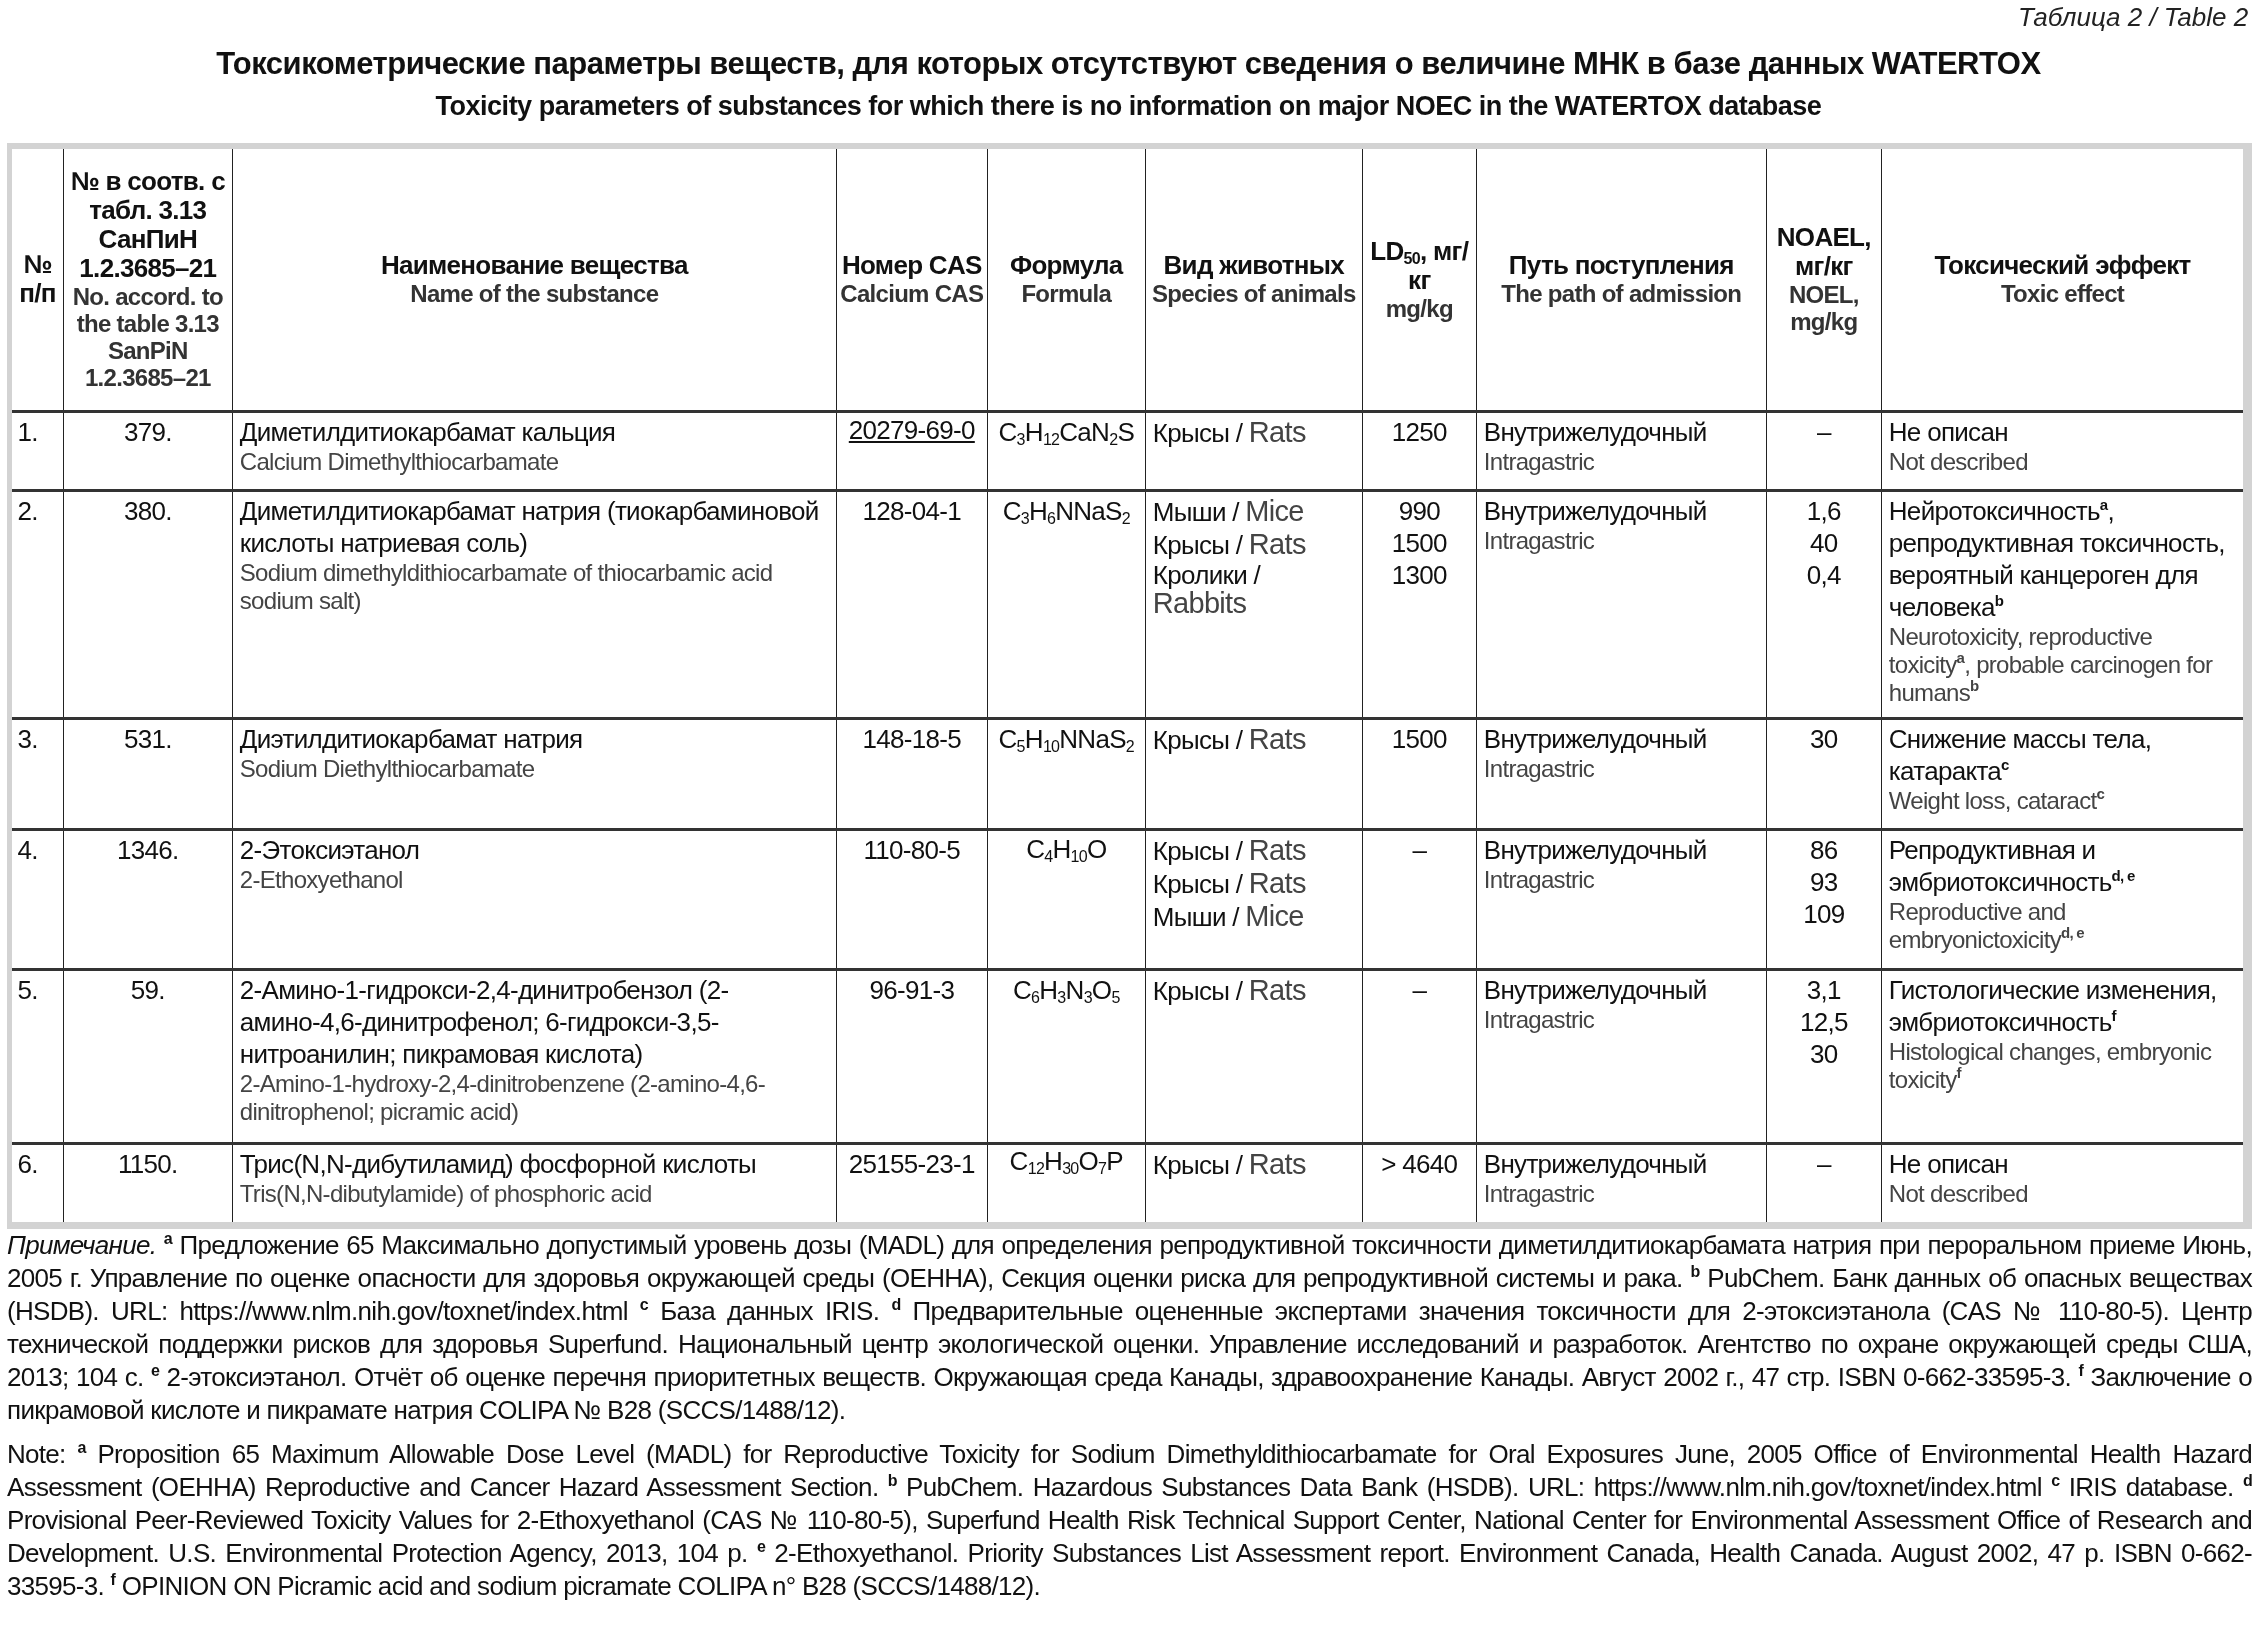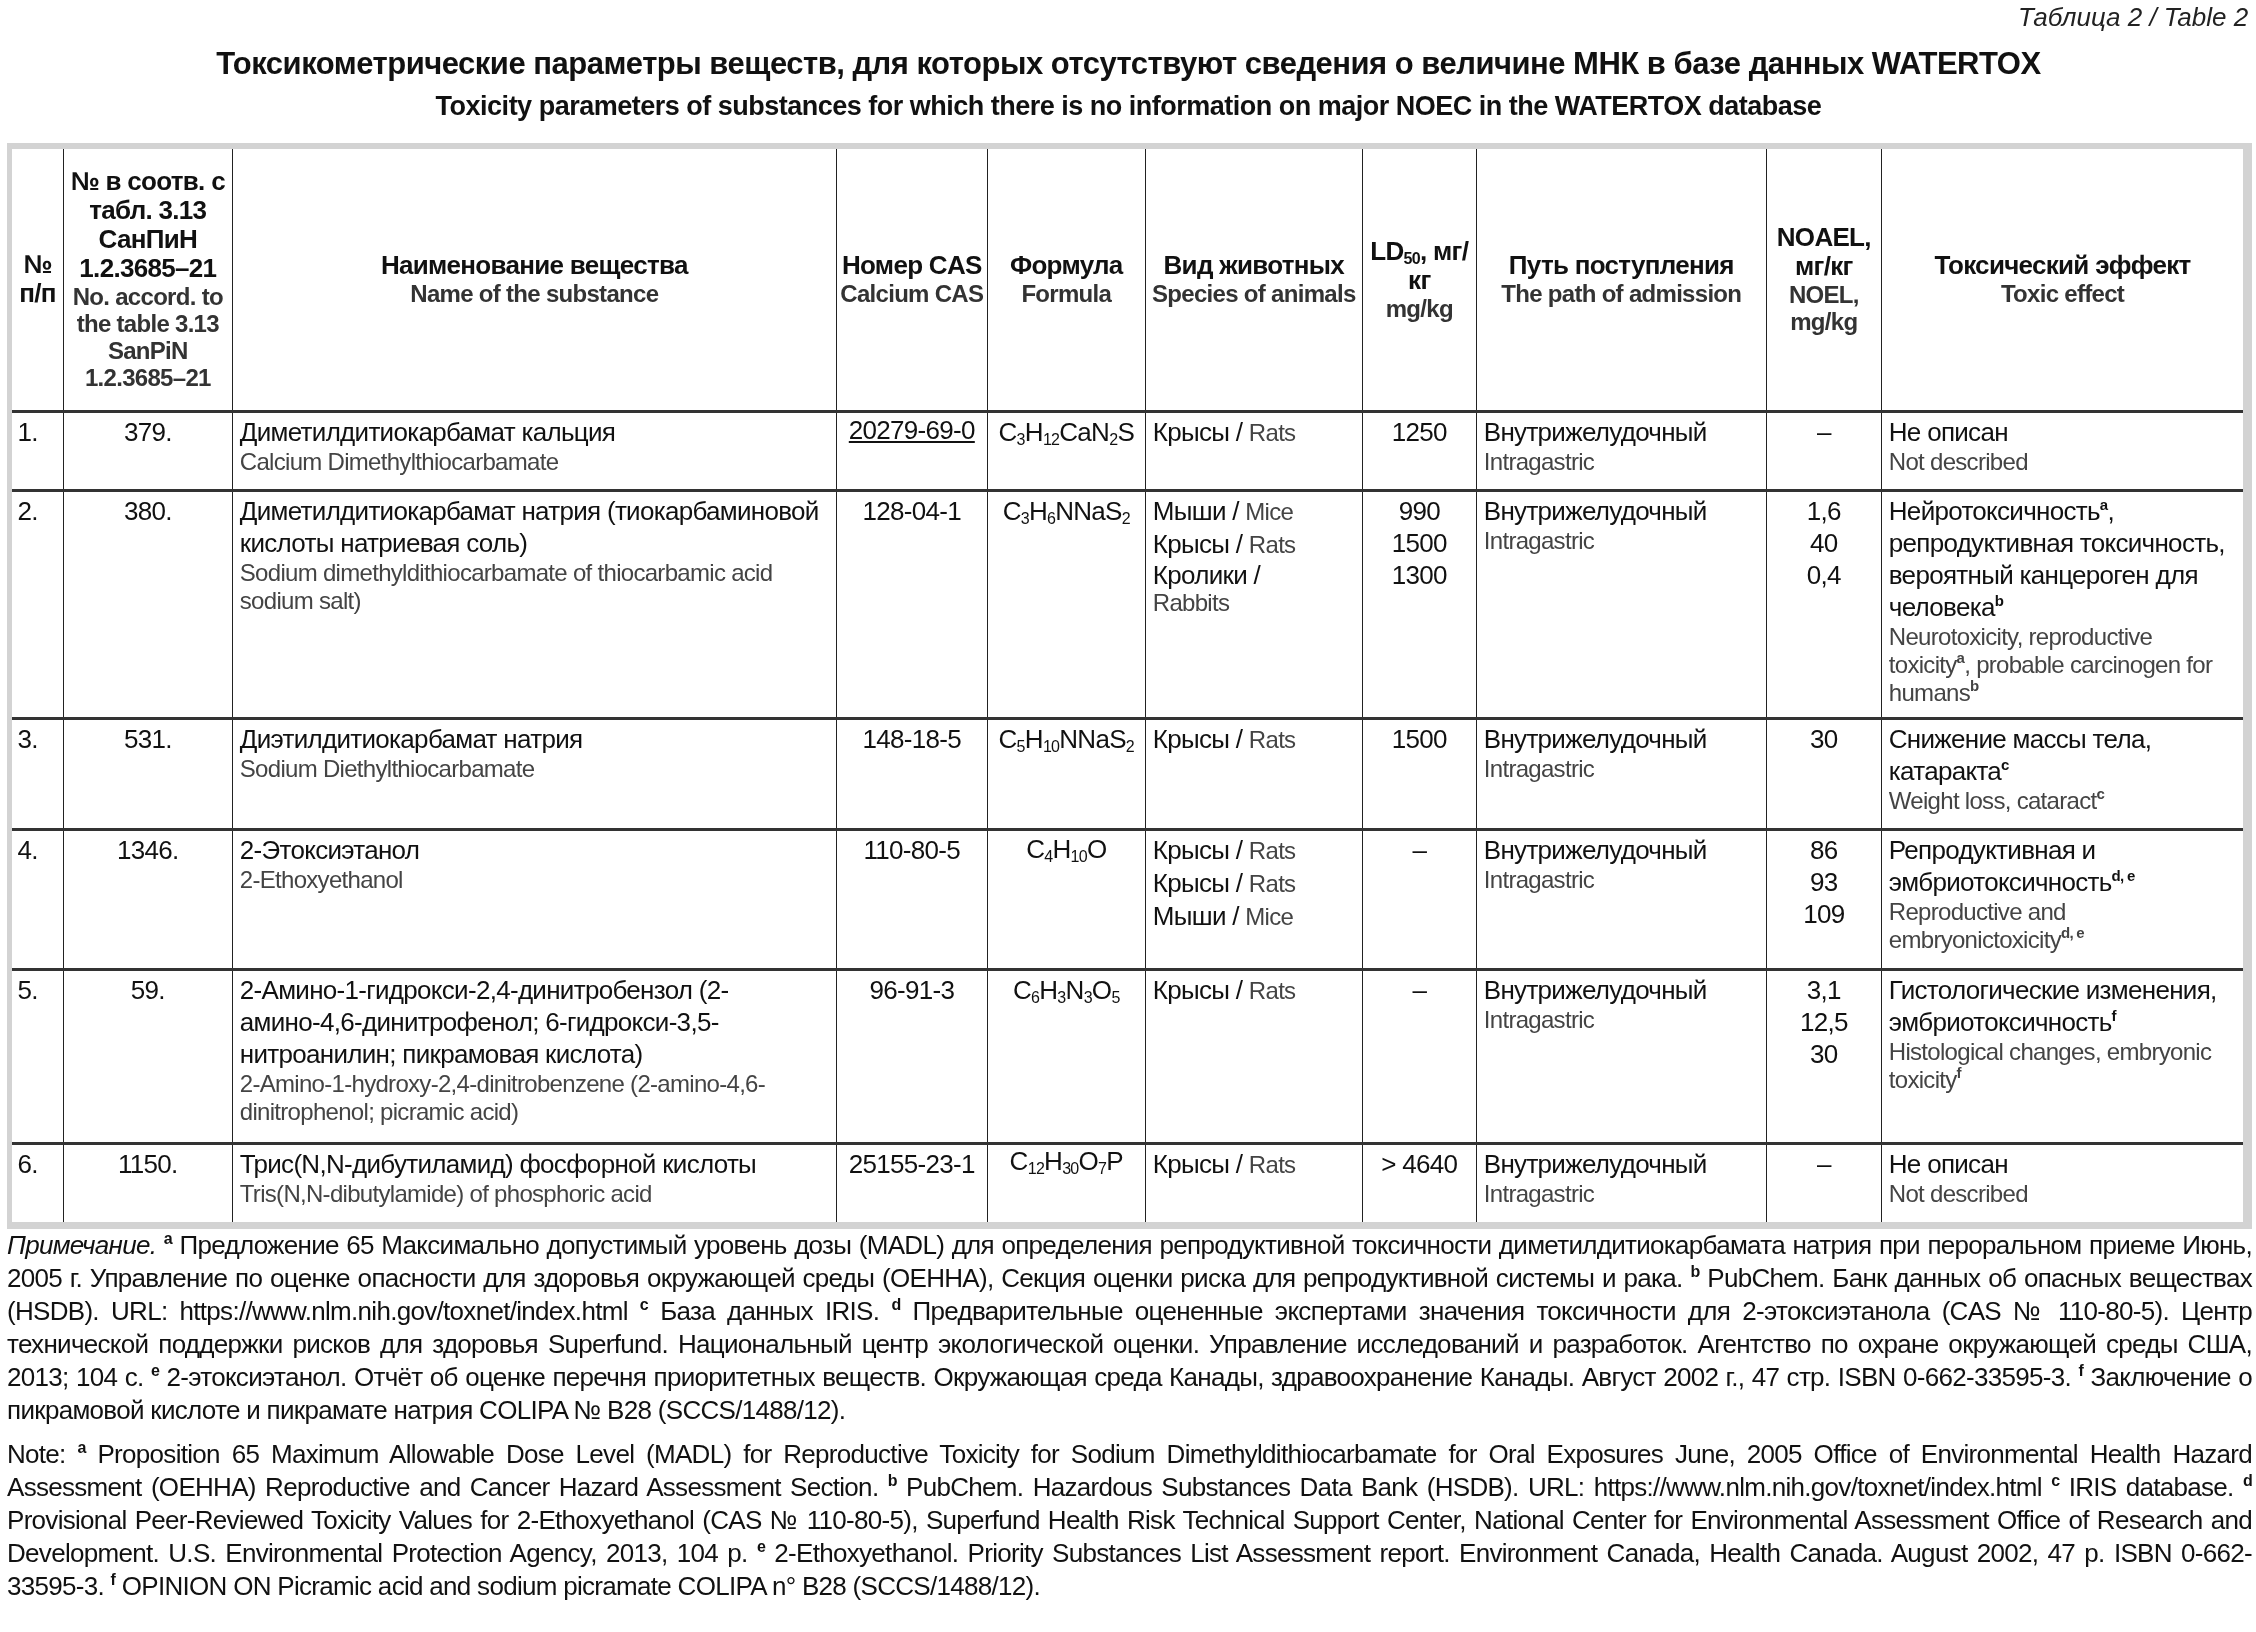--- a/index.html
+++ b/index.html
@@ -38,21 +38,21 @@
     border-bottom: 3.5px solid #333; line-height: 29px; padding: 5.3px 3.5px;
   }
   table.main tr:first-child th { border-top: none; }
   table.main th:first-child, table.main td:first-child { border-left: none; }
   table.main th:last-child, table.main td:last-child { border-right: none; }
   table.main tbody tr { border-bottom: 3.5px solid #333; }
   table.main tbody tr:last-child { border-bottom: none; }
   .sub-en { display: block; font-weight: bold; color: #333; font-size: 24px; line-height: 27px; }
   .h-ru { display: block; }
   .en { display: block; color: #444; font-size: 24px; line-height: 28px; }
-  .en-inline { color: #444; font-size: 24px; }
+  .en-inline { color: #444; font-size: 29px; }
   .c { text-align: center; }
   sub { font-size: 16px; vertical-align: -4.4px; line-height: 0; }
   sup { font-size: 15px; vertical-align: 10.5px; line-height: 0; font-weight: bold; }
   .notes {
     position: absolute; left: 7px; top: 1229px; width: 2245px;
     font-size: 26px; line-height: 33px; text-align: justify; letter-spacing: -0.7px;
   }
   .notes p { margin: 0 0 10.5px 0; }
   .notes .lead { font-style: italic; }
   .notes .fn sup { font-size: 16px; vertical-align: 10.5px; }

